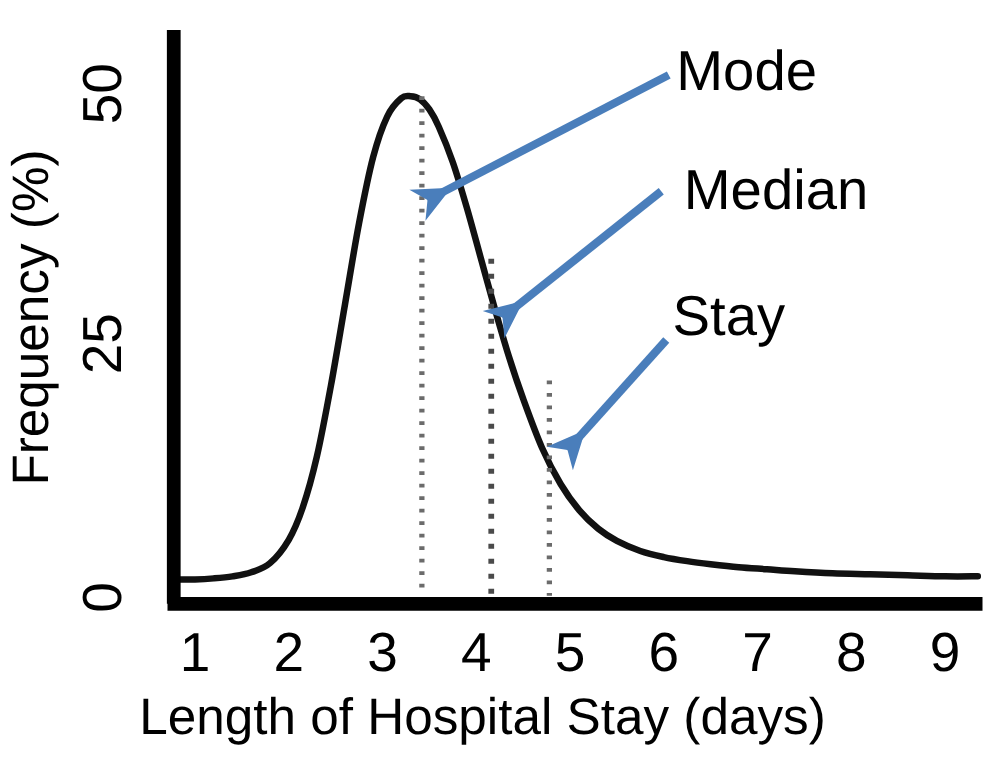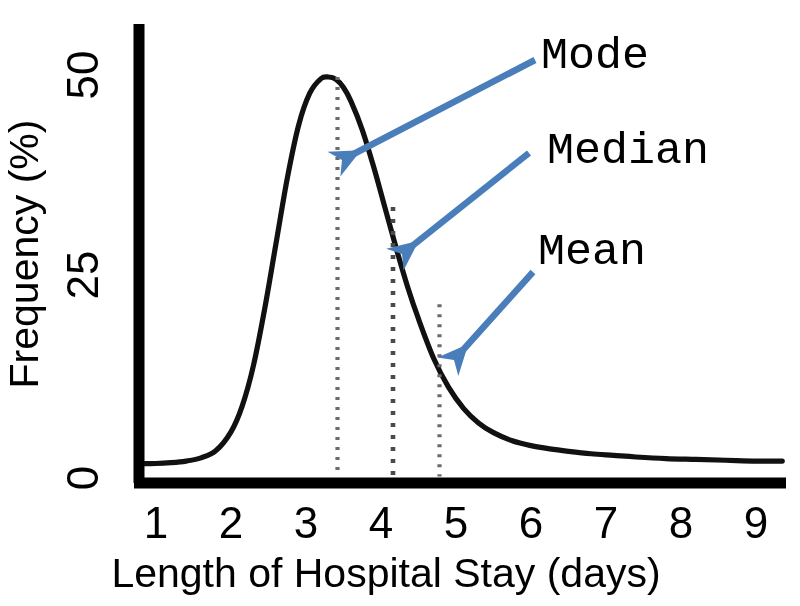--- a/index.html
+++ b/index.html
@@ -55,21 +55,21 @@
   }
   #x-axis-title {
     font-size: 41px;
     text-align: center;
     width: 738px;
     left: 17px;
   }
   .callout-label {
     position: absolute;
     color: #000000;
-    font-family: Liberation Mono, monospace;
+    font-family: Liberation Sans, sans-serif;
     font-size: 45px;
     line-height: 1;
     white-space: nowrap;
     user-select: none;
   }
 </style>
 </head>
 <body>
 
 <div id="figure">
@@ -114,15 +114,15 @@
   <div class="axis-text xtick" style="left: 431px; top: 501px; width: 50px;">5</div>
   <div class="axis-text xtick" style="left: 506px; top: 501px; width: 50px;">6</div>
   <div class="axis-text xtick" style="left: 581px; top: 501px; width: 50px;">7</div>
   <div class="axis-text xtick" style="left: 656px; top: 501px; width: 50px;">8</div>
   <div class="axis-text xtick" style="left: 731px; top: 501px; width: 50px;">9</div>
 
   <div class="axis-text" id="x-axis-title" style="top: 553px;">Length of Hospital Stay (days)</div>
 
   <div class="callout-label" style="left: 541px; top: 34px;">Mode</div>
   <div class="callout-label" style="left: 547px; top: 129px;">Median</div>
-  <div class="callout-label" style="left: 538px; top: 230px;">Mean</div>
+  <div class="callout-label" style="left: 538px; top: 230px;">Stay</div>
 
 </div>
 
 </body></html>

